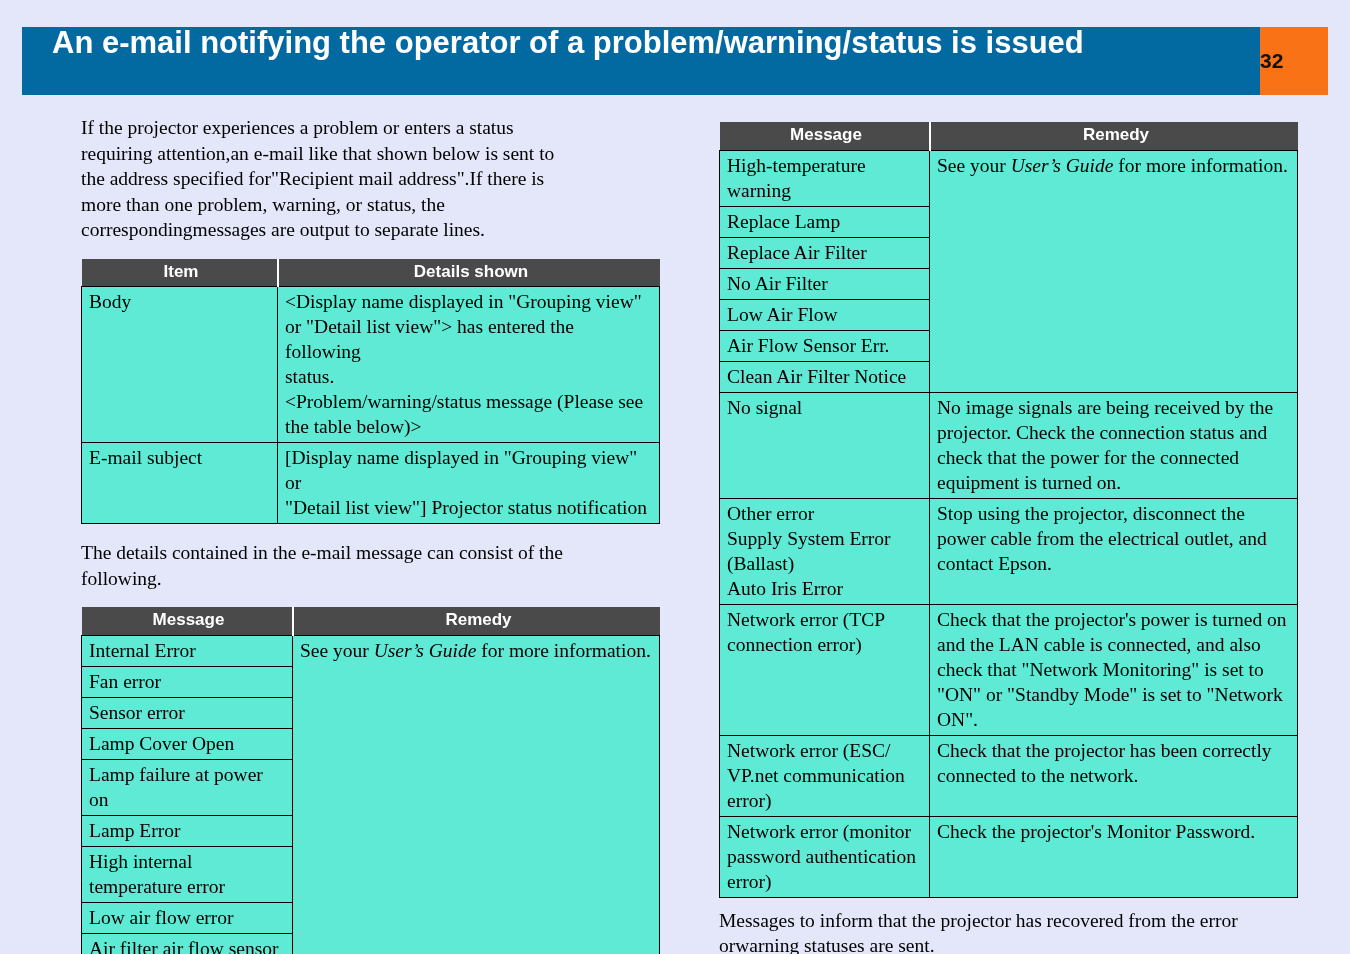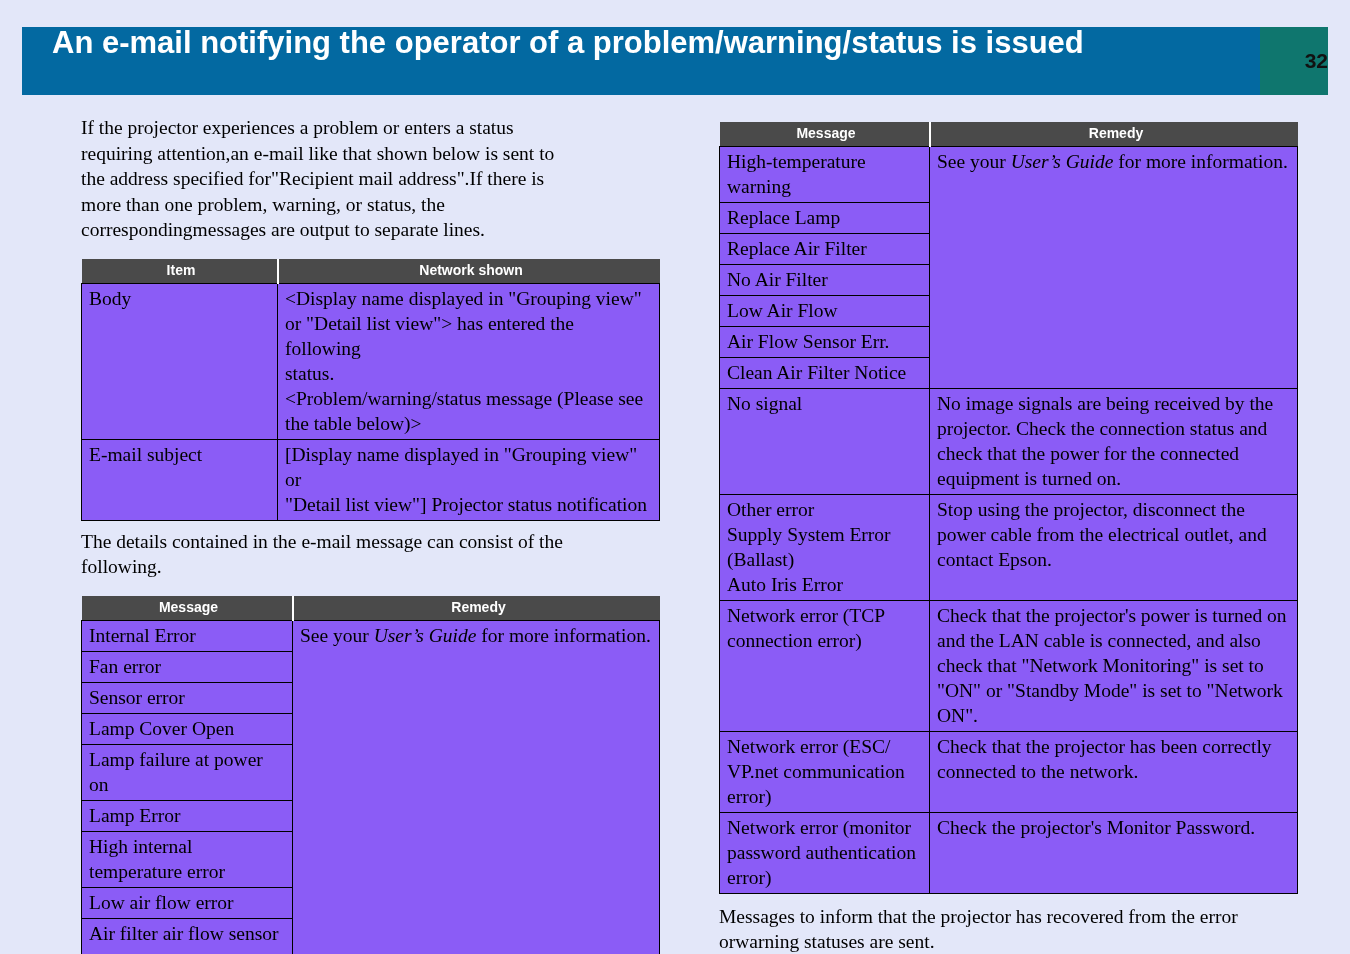--- a/index.html
+++ b/index.html
@@ -38,24 +38,24 @@
     color: #ffffff;
     font-family: "Liberation Sans", sans-serif;
     font-weight: bold;
     font-size: 31px;
     line-height: 1;
     letter-spacing: 0px;
     white-space: nowrap;
   }
   .header-page-box {
     flex: 0 0 68px;
-    background: #0f766e;
+    background: #f97316;
     display: flex;
     align-items: center;
-    justify-content: flex-end;
+    justify-content: flex-start;
   }
   .header-page-number {
     font-family: "Liberation Sans", sans-serif;
     font-weight: bold;
     font-size: 21px;
     color: #111;
   }
 
   
   .col-left {
@@ -86,37 +86,37 @@
     border-collapse: collapse;
     width: 100%;
     table-layout: fixed;
     margin-top: 16px;
   }
   table.doc-table th {
     background: #4a4a4a;
     color: #ffffff;
     font-family: "Liberation Sans", sans-serif;
     font-weight: bold;
-    font-size: 14px;
+    font-size: 17px;
     text-align: center;
     padding: 4px 0 5px 4px;
     border: none;
     line-height: 1.1;
   }
   table.doc-table th.th-divider {
     border-left: 2px solid #ffffff;
     text-align: center;
   }
   table.doc-table td {
     border: 1px solid #000;
     font-size: 19.5px;
     line-height: 25px;
     padding: 2px 7px 3px 7px;
     vertical-align: top;
-    background: #8b5cf6;
+    background: #5eead4;
     color: #000;
   }
   td.remedy-cell {
     vertical-align: top;
   }
   .italic {
     font-style: italic;
   }
   .cell-lines span {
     display: block;
@@ -157,21 +157,21 @@
   <div class="para" id="intro-lines"><span>If the projector experiences a problem or enters a status requiring attention,</span><span>an e-mail like that shown below is sent to the address specified for</span><span>"Recipient mail address".</span><span>If there is more than one problem, warning, or status, the corresponding</span><span>messages are output to separate lines.</span></div>
 
   <table class="doc-table tbl-item">
     <colgroup>
         <col class="c1">
         <col class="c2">
       </colgroup>
     <thead>
       <tr>
         <th>Item</th>
-        <th class="th-divider">Network shown</th>
+        <th class="th-divider">Details shown</th>
       </tr>
     </thead>
     <tbody id="item-table-body">
         <tr>
           <td>Body</td>
           <td class="cell-lines">
             <span>&lt;Display name displayed in "Grouping view"</span>
             <span>or "Detail list view"&gt; has entered the following</span>
             <span>status.</span>
             <span>&lt;Problem/warning/status message (Please see</span>
@@ -181,21 +181,21 @@
         <tr>
           <td>E-mail subject</td>
           <td class="cell-lines">
             <span>[Display name displayed in "Grouping view" or</span>
             <span>"Detail list view"] Projector status notification</span>
           </td>
         </tr>
       </tbody>
   </table>
 
-  <div class="para para-gap" style="margin-top:8px">The details contained in the e-mail message can consist of the following.</div>
+  <div class="para para-gap" style="margin-top:16px">The details contained in the e-mail message can consist of the following.</div>
 
   <table class="doc-table tbl-msg-left">
     <colgroup>
         <col class="c1">
         <col class="c2">
       </colgroup>
     <thead>
       <tr>
         <th>Message</th>
         <th class="th-divider">Remedy</th>

